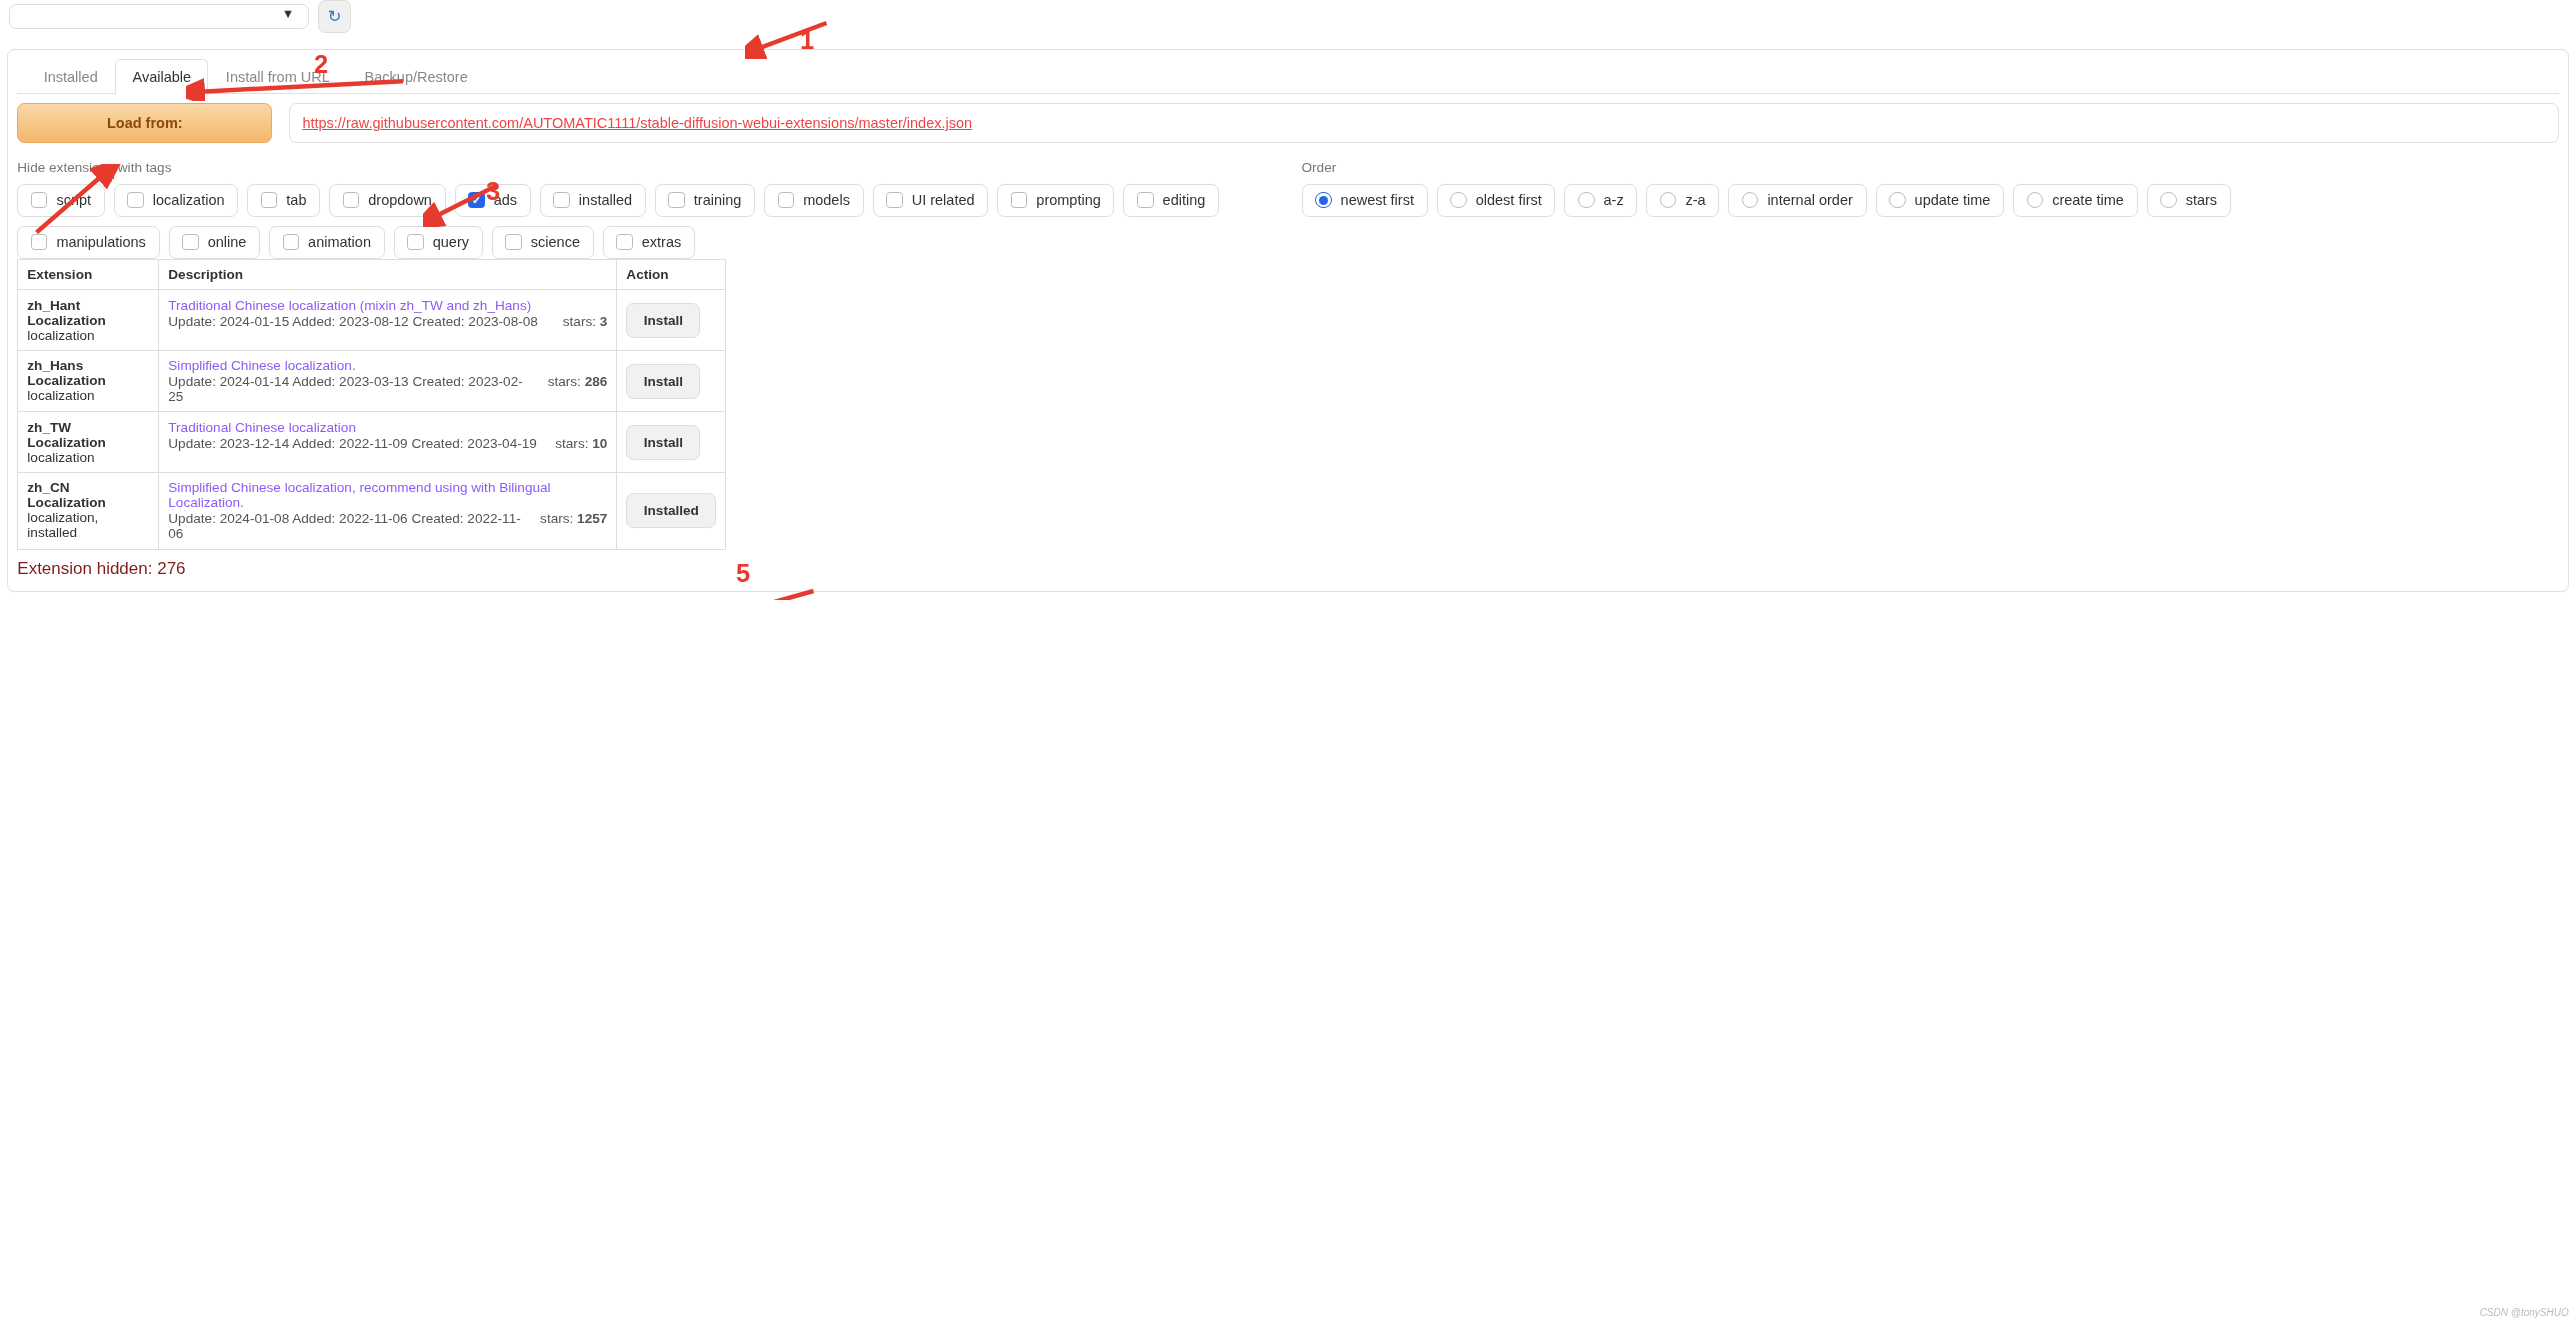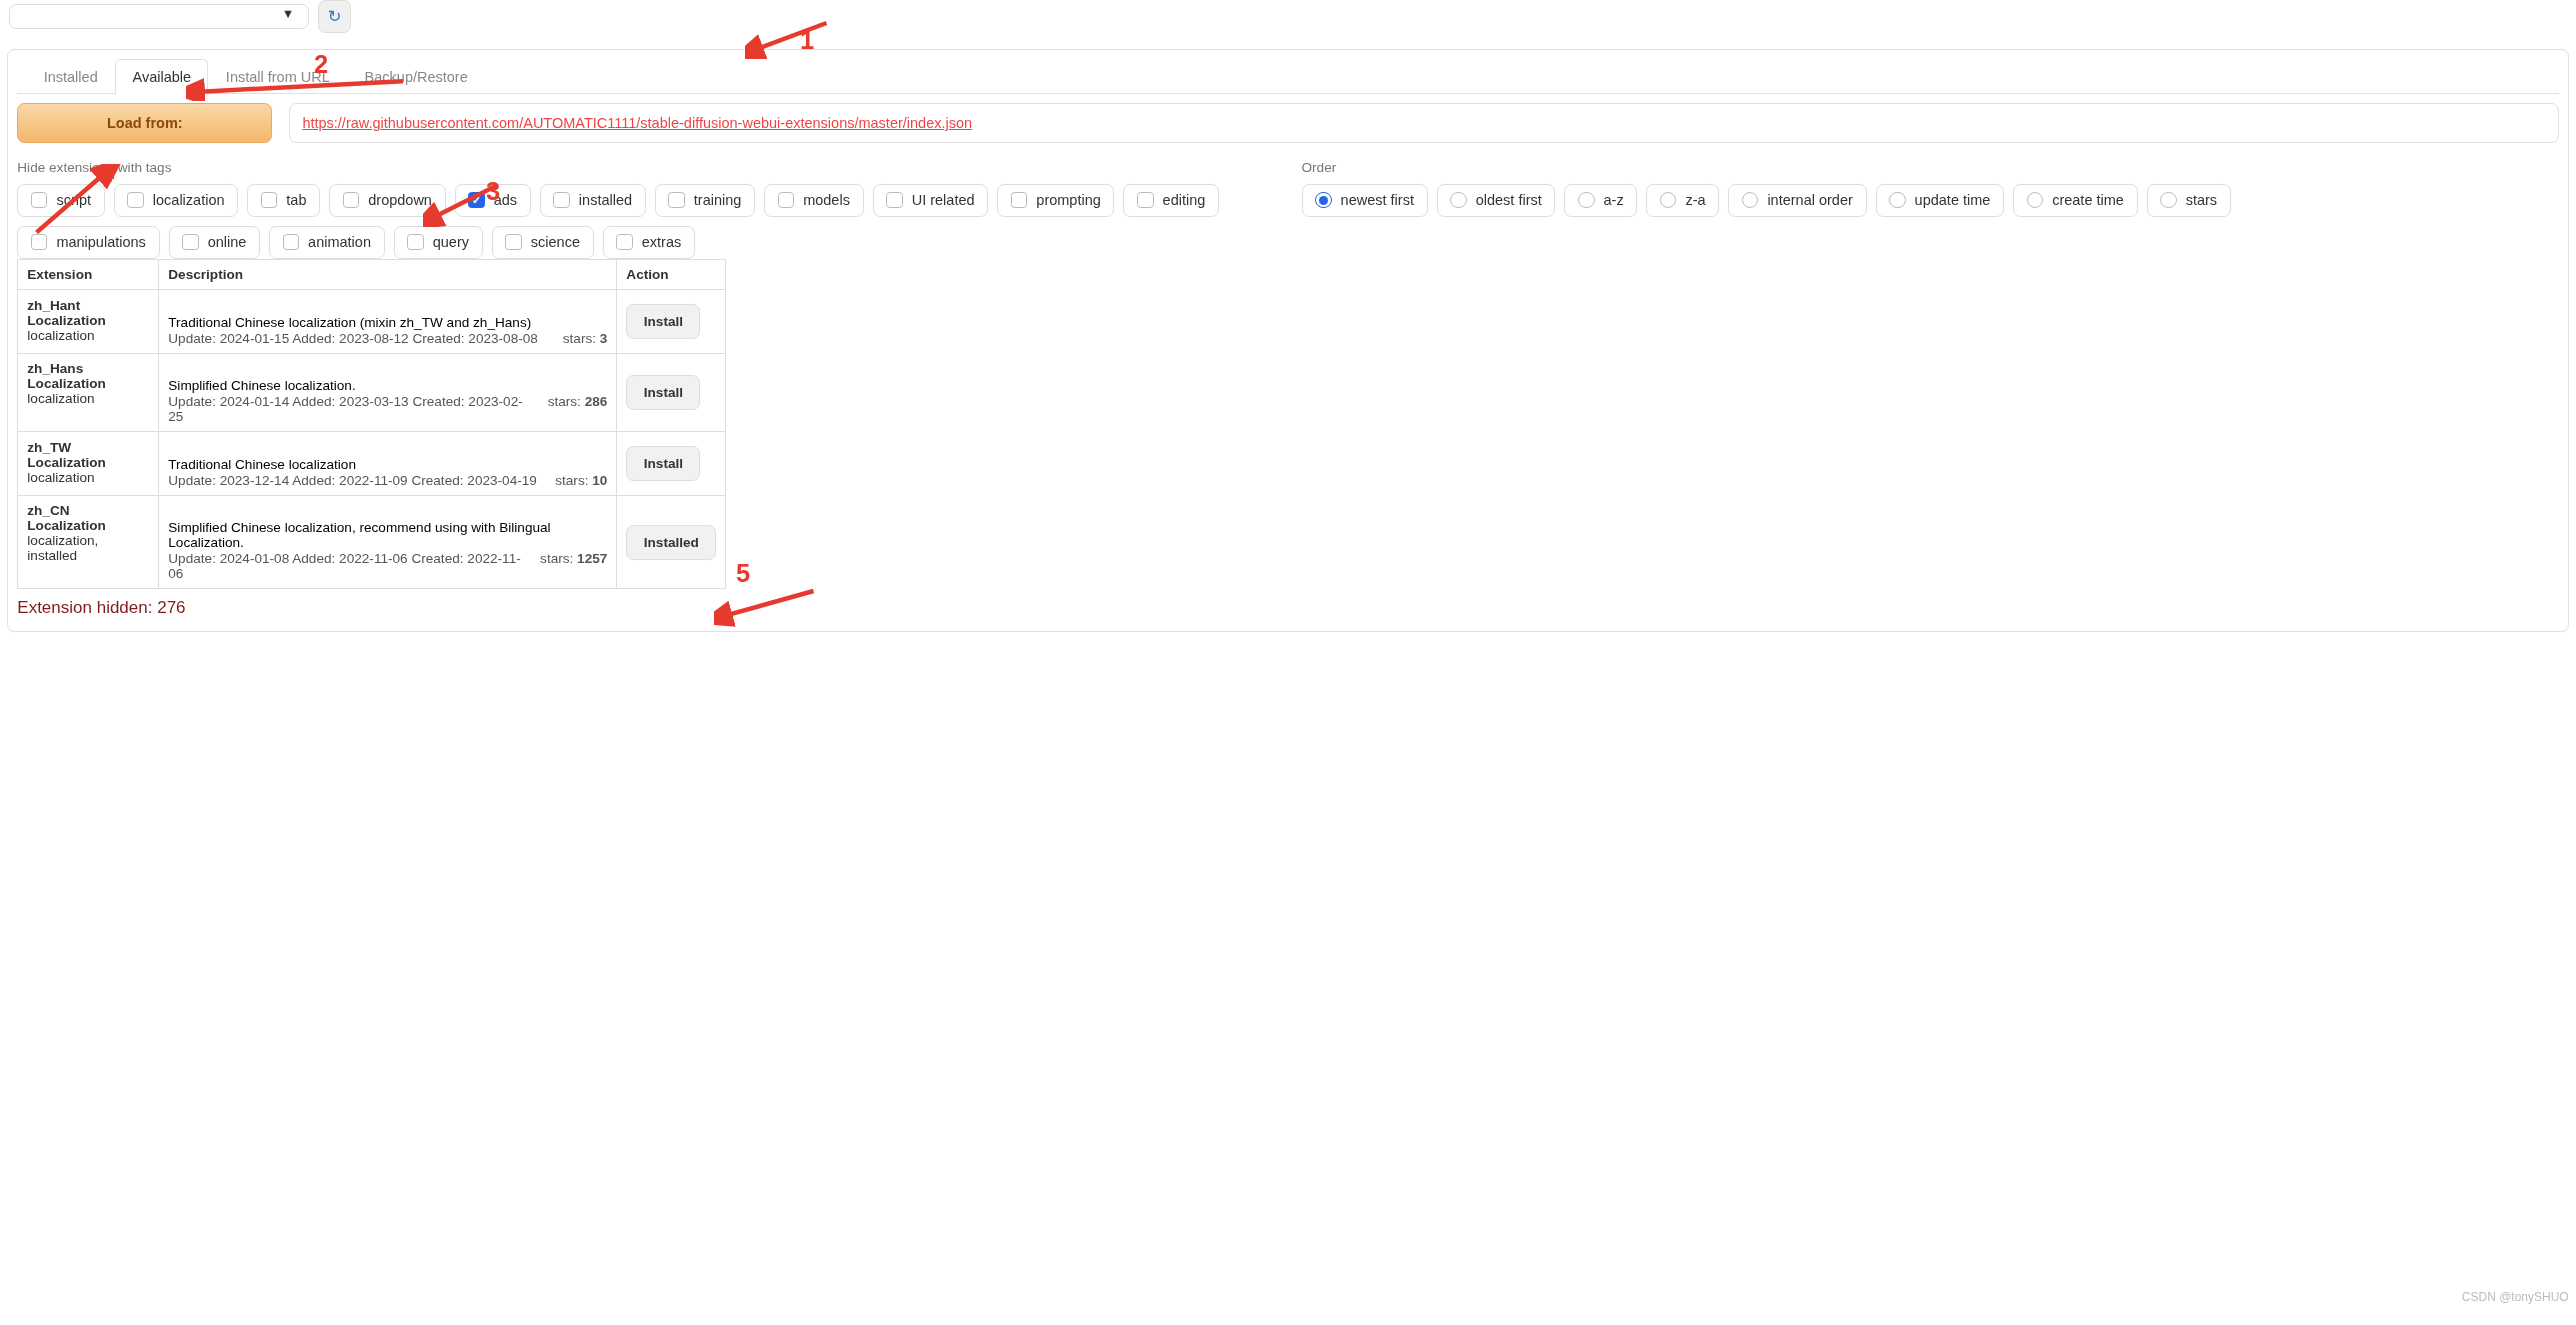--- a/index.html
+++ b/index.html
@@ -217,23 +217,22 @@
       background: #fff;
     }
     .ext-name {
       font-weight: 700;
     }
     .ext-tags {
       font-weight: 400;
       color: #333;
     }
     .desc-line {
-      color: #000000;
+      color: #8b5cf6;
       margin-bottom: 0.9px;
-      margin-top: 17px;
     }
     .meta-row {
       display: flex;
       justify-content: space-between;
       color: #555;
       font-size: 13.6px;
       gap: 16.4px;
     }
     .meta-left { flex: 1; }
     .stars-val {
@@ -265,23 +264,24 @@
       font-size: 25.5px;
       font-family: "Comic Sans MS", cursive, sans-serif;
     }
     .arrow {
       position: absolute;
       pointer-events: none;
     }
     .watermark {
       position: fixed;
       right: 7.3px;
-      bottom: 21px;
-      font-size: 12px;
+      bottom: 7px;
+      font-size: 10px;
       color: #bbb;
+      font-style: italic;
     }
     .container {
       position: relative;
     }
   </style>
 </head>
 <body>
 
 <div class="container">
 

